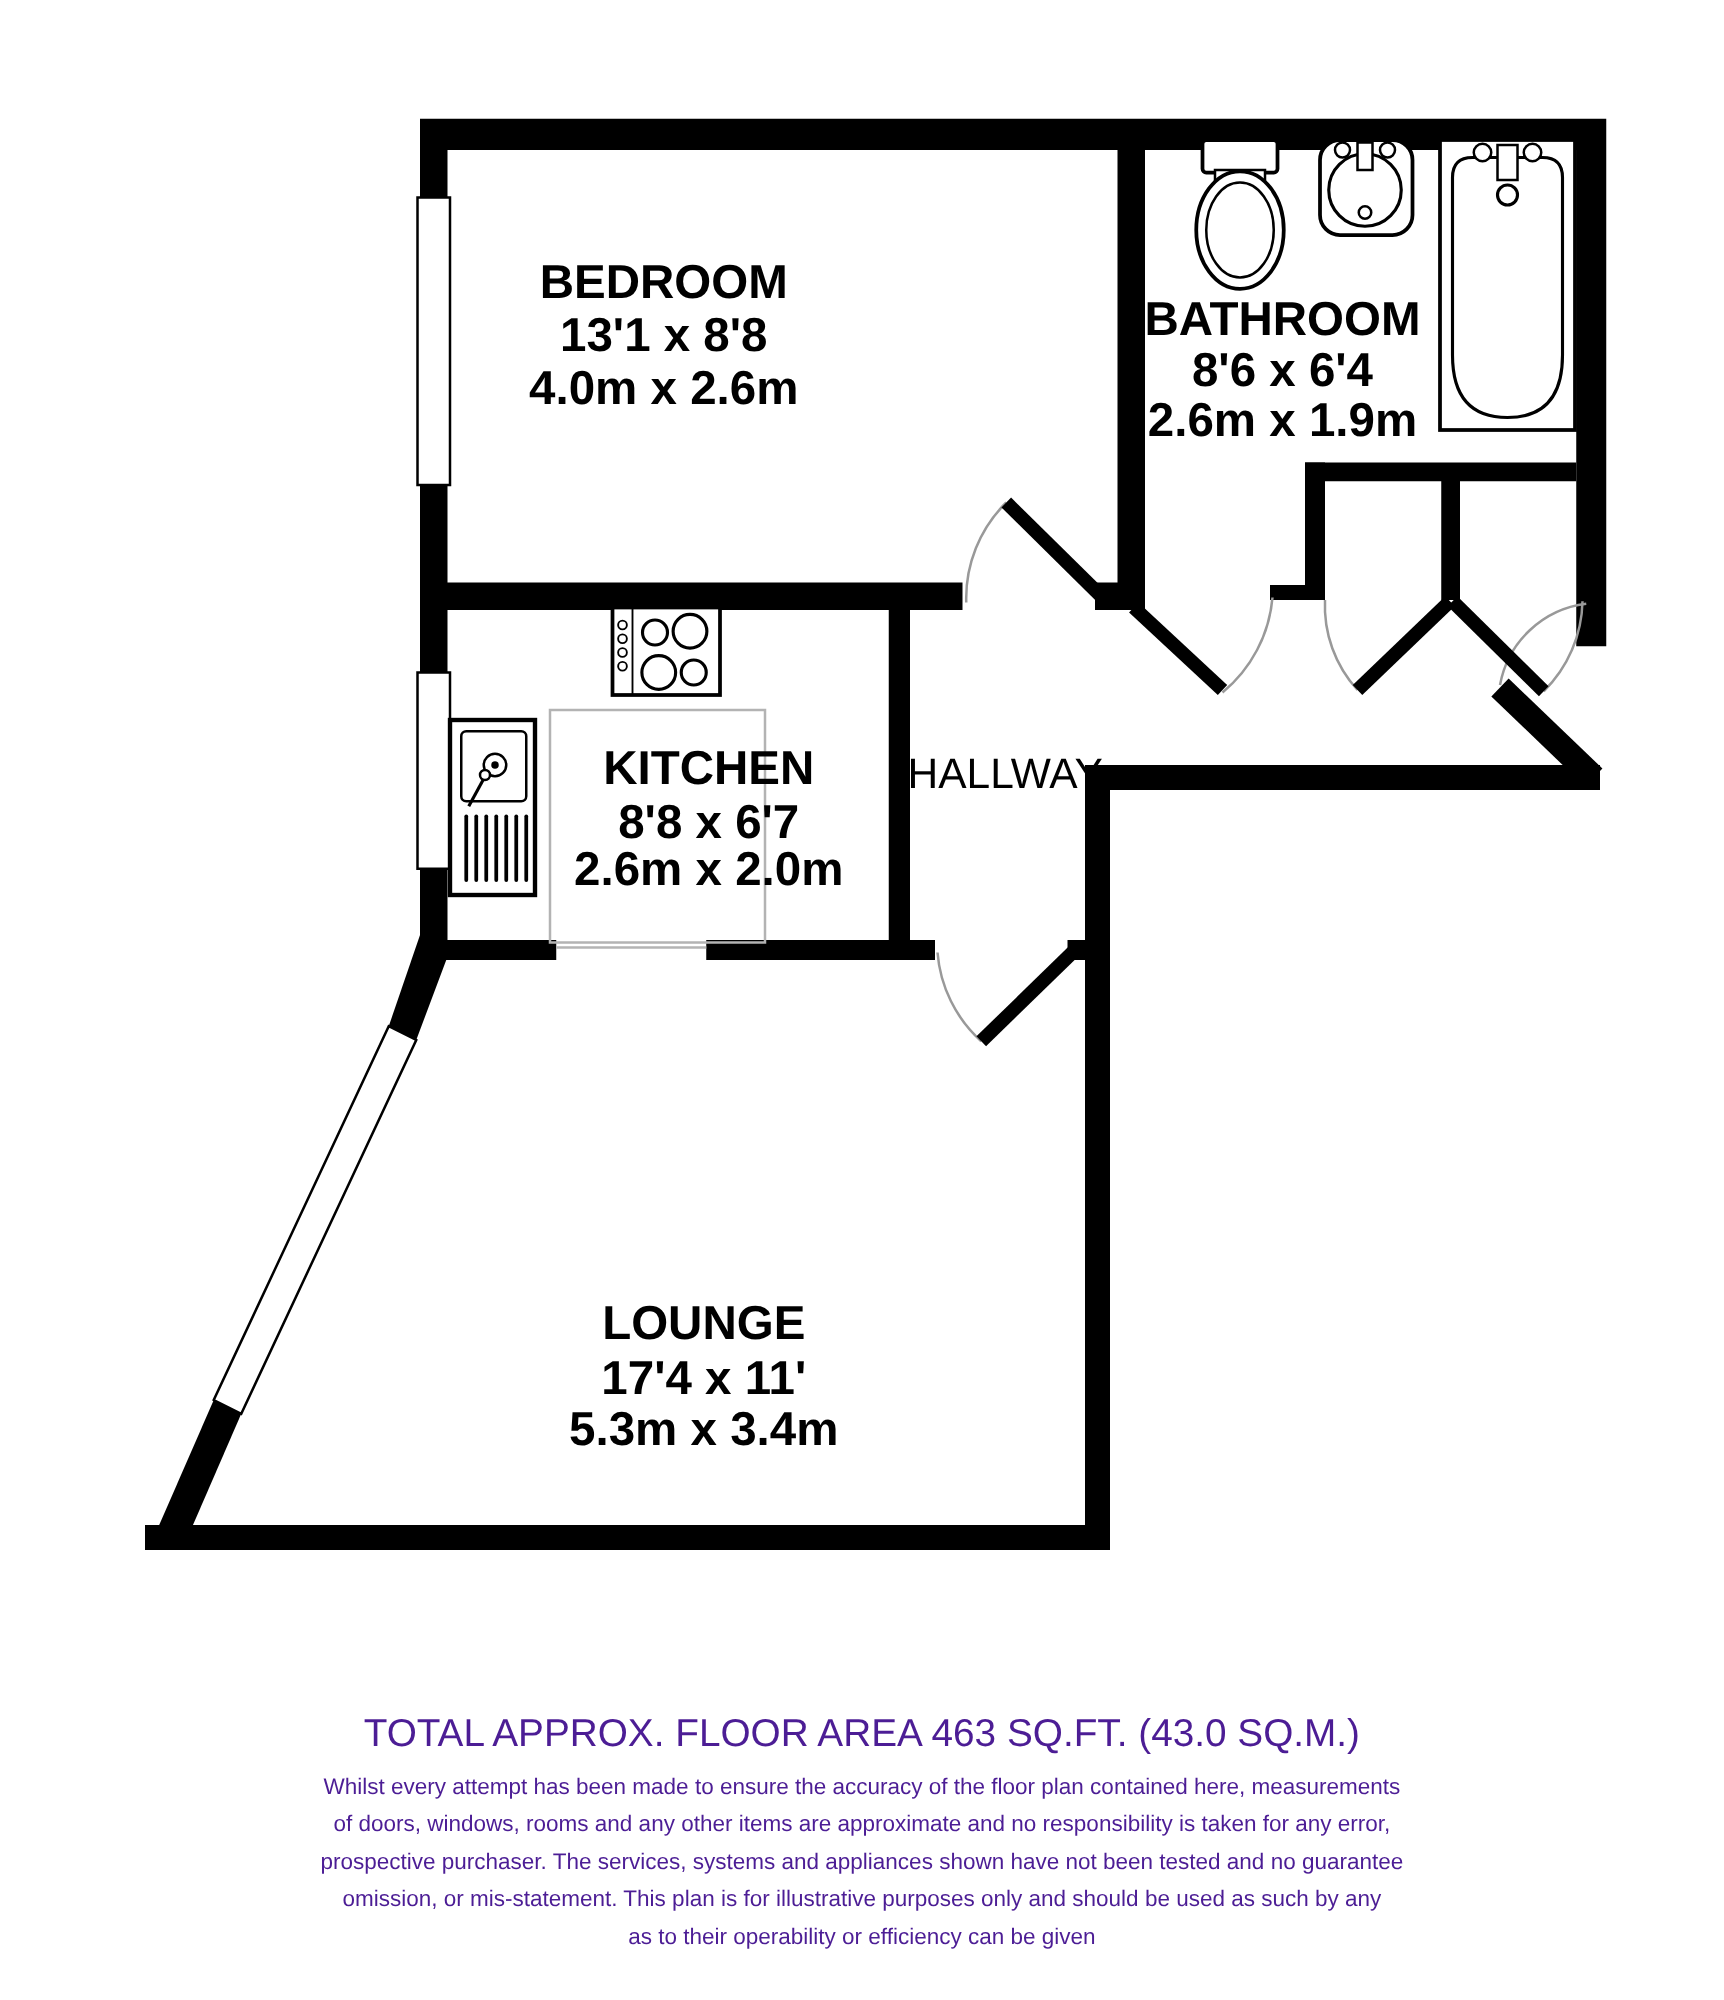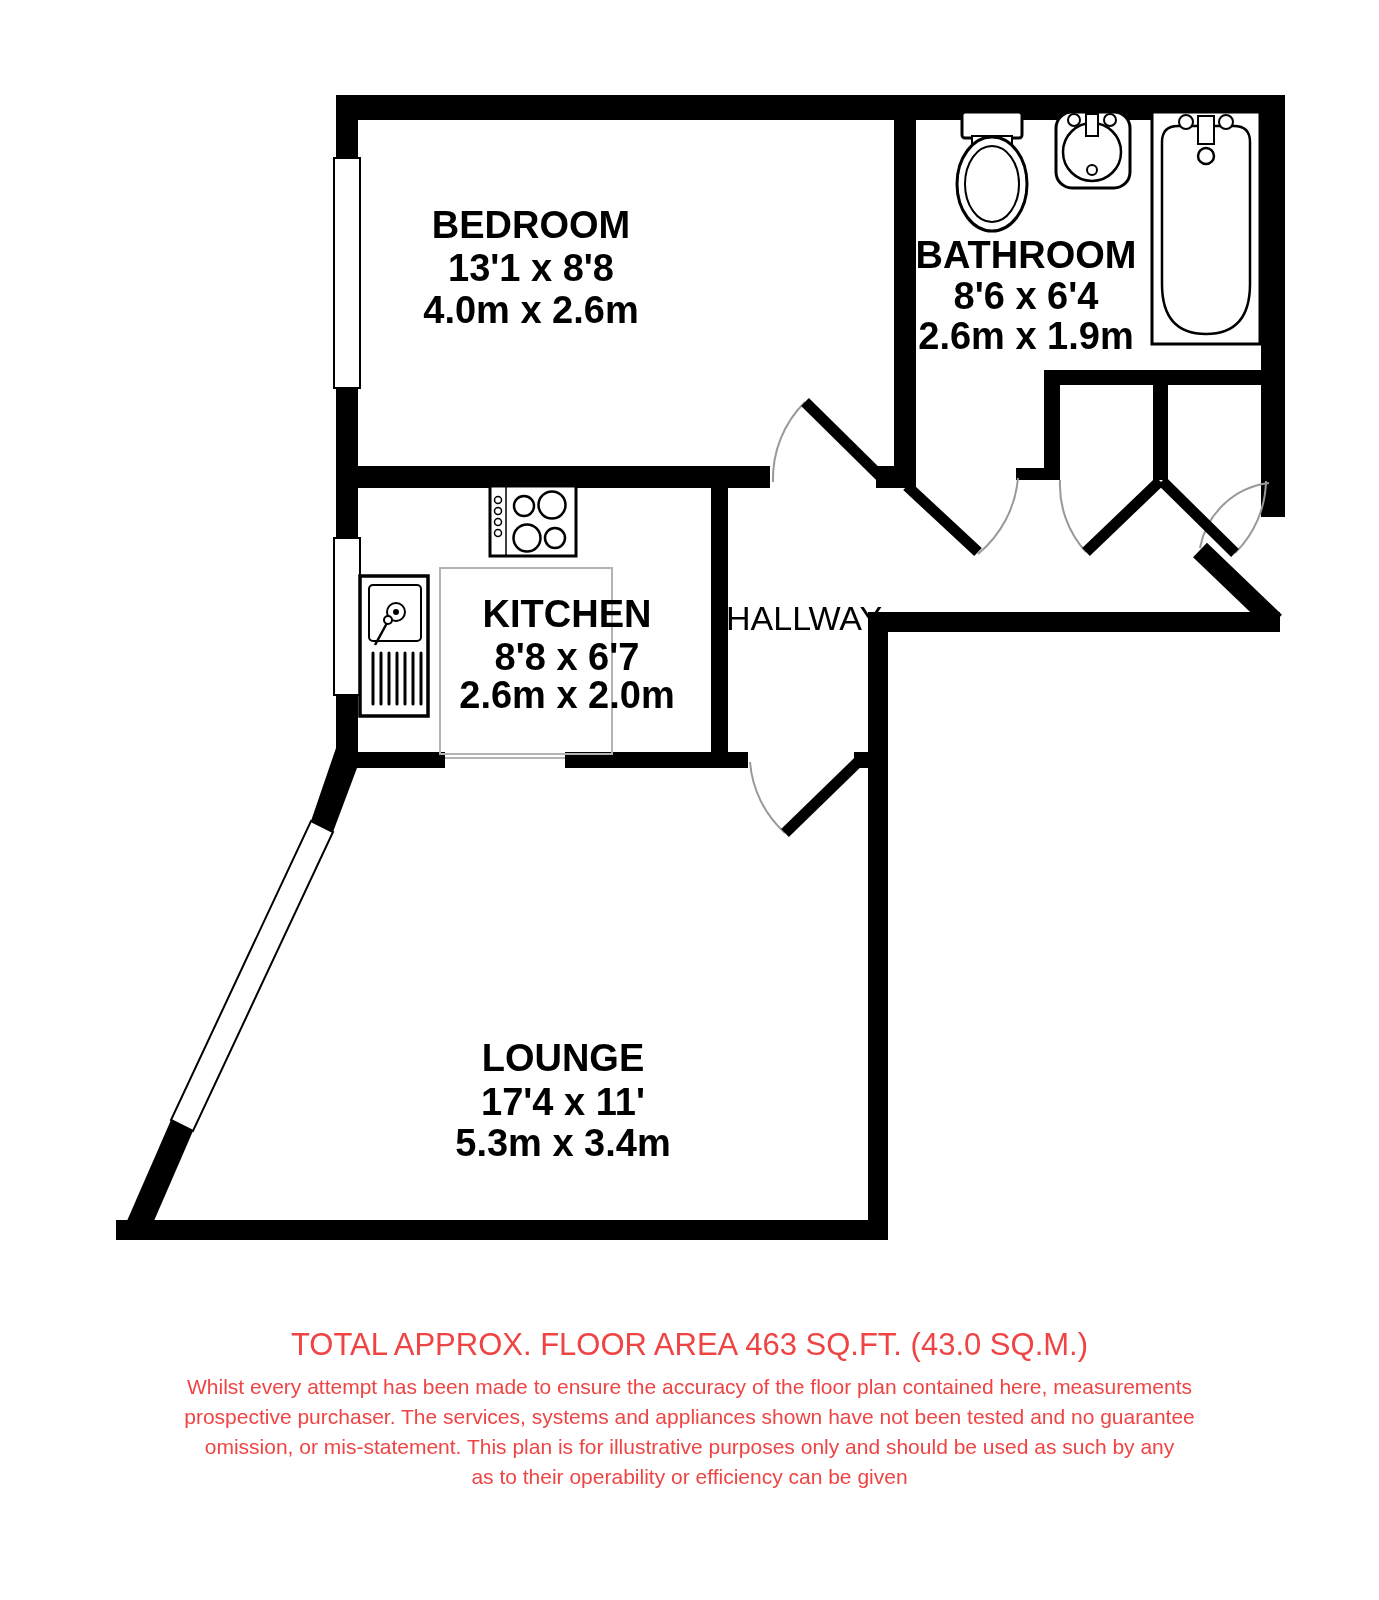--- a/index.html
+++ b/index.html
@@ -1,23 +1,23 @@
 <!DOCTYPE html>
 <html><head>
 <meta charset="utf-8">
 <style>
   html,body{margin:0;padding:0;background:#fff;width:1379px;height:1600px;overflow:hidden;}
   body{font-family:"Liberation Sans", sans-serif;color:#000;}
   #plan-wrap{position:absolute;left:0;top:0;width:1379px;height:1600px;padding-left:28px;}
   svg{display:block;}
   .room-label{font-family:"Liberation Sans", sans-serif;font-weight:bold;font-size:38px;fill:#000;}
   .hall-label{font-family:"Liberation Sans", sans-serif;font-weight:400;font-size:34px;fill:#000;}
-  #footer{position:absolute;left:0;top:1326px;width:1379px;text-align:center;color:#ef4444;}
+  #footer{position:absolute;left:0;top:1368px;width:1379px;text-align:center;color:#4c1d95;}
   #footer .total{font-size:31px;line-height:38px;margin-bottom:8px;}
-  #footer .disc{font-size:21px;line-height:30px;}
+  #footer .disc{font-size:18px;line-height:30px;}
 </style>
 </head>
 <body>
 
 <div id="plan-wrap">
 <svg width="1379" height="1600" viewBox="0 0 1379 1600" xmlns="http://www.w3.org/2000/svg">
 
   <g fill="#000000" stroke="none">
     <rect x="308" y="95" width="949" height="25"></rect>
     <rect x="308" y="120" width="22" height="40"></rect>
@@ -152,17 +152,18 @@
     <text class="room-label" x="535" y="1115">17'4 x 11'</text>
     <text class="room-label" x="535" y="1156">5.3m x 3.4m</text>
   </g>
 </svg>
 </div>
 
 <div id="footer">
   <div class="total">TOTAL APPROX. FLOOR AREA 463 SQ.FT. (43.0 SQ.M.)</div>
   <div class="disc">
     <div>Whilst every attempt has been made to ensure the accuracy of the floor plan contained here, measurements</div>
+    <div>of doors, windows, rooms and any other items are approximate and no responsibility is taken for any error,</div>
     <div>prospective purchaser. The services, systems and appliances shown have not been tested and no guarantee</div>
     <div>omission, or mis-statement. This plan is for illustrative purposes only and should be used as such by any</div>
     <div>as to their operability or efficiency can be given</div>
   </div>
 </div>
 
 </body></html>

